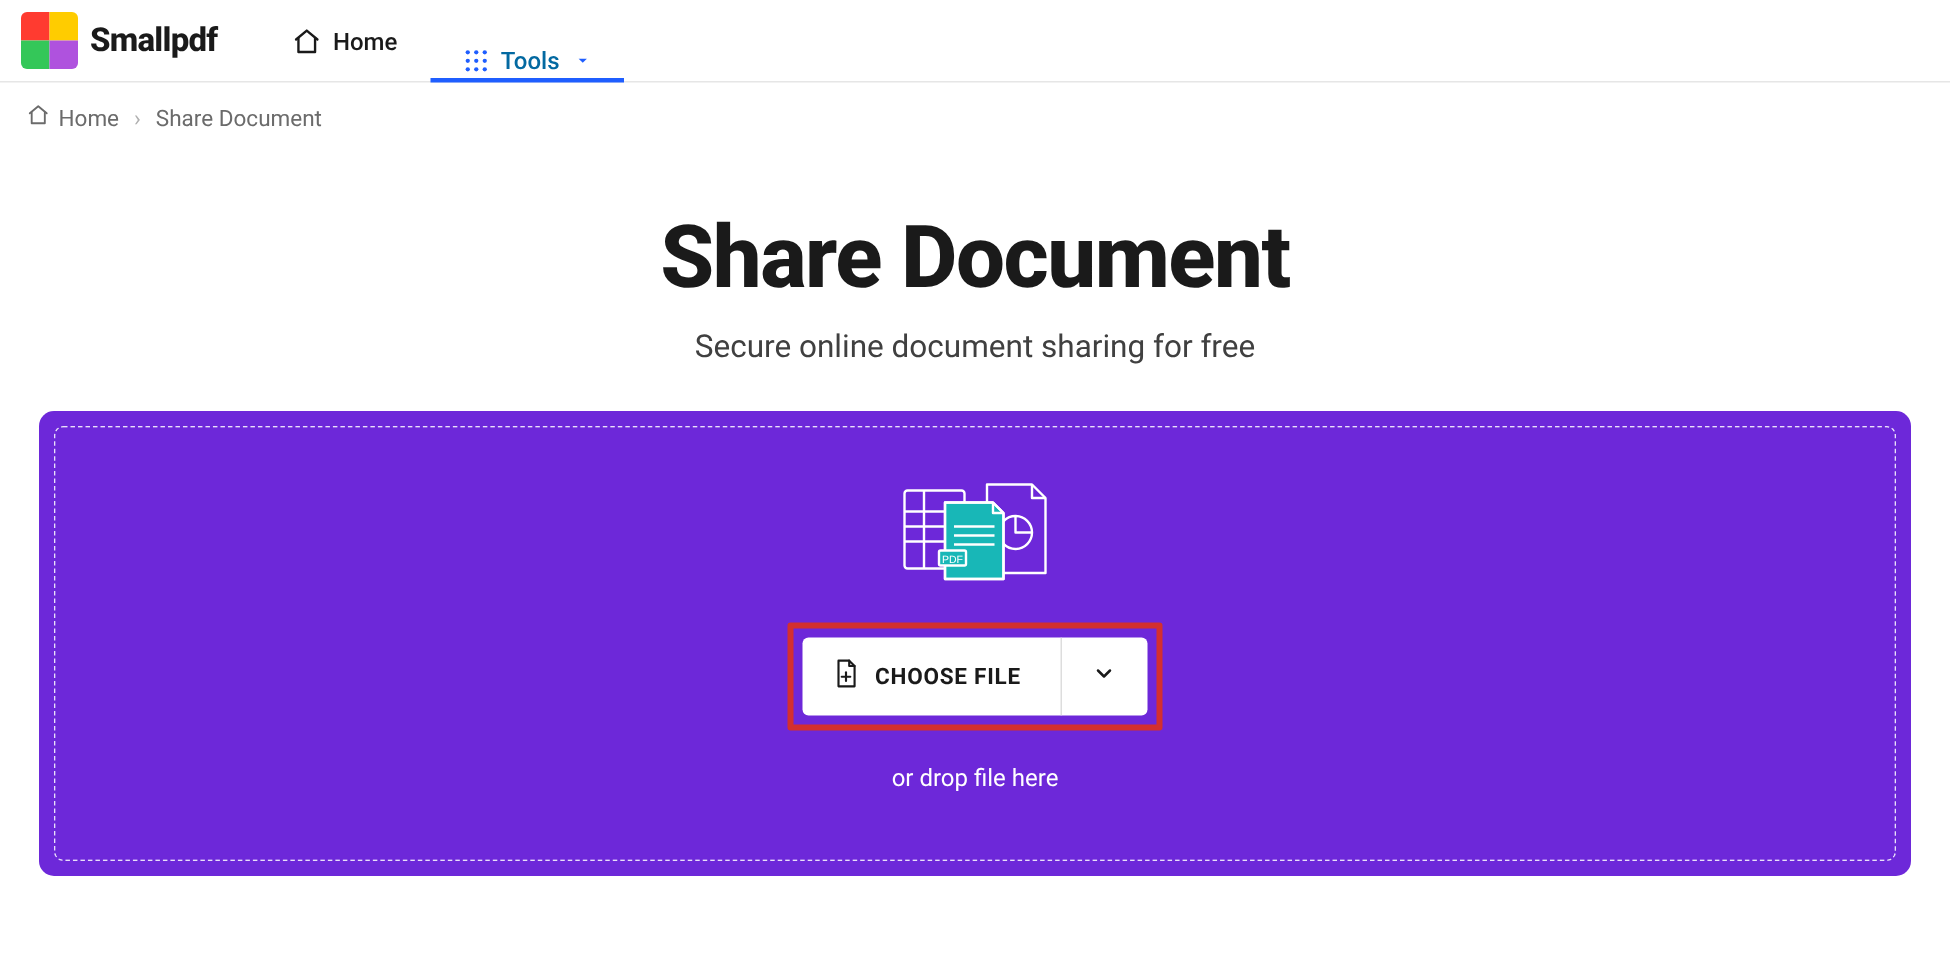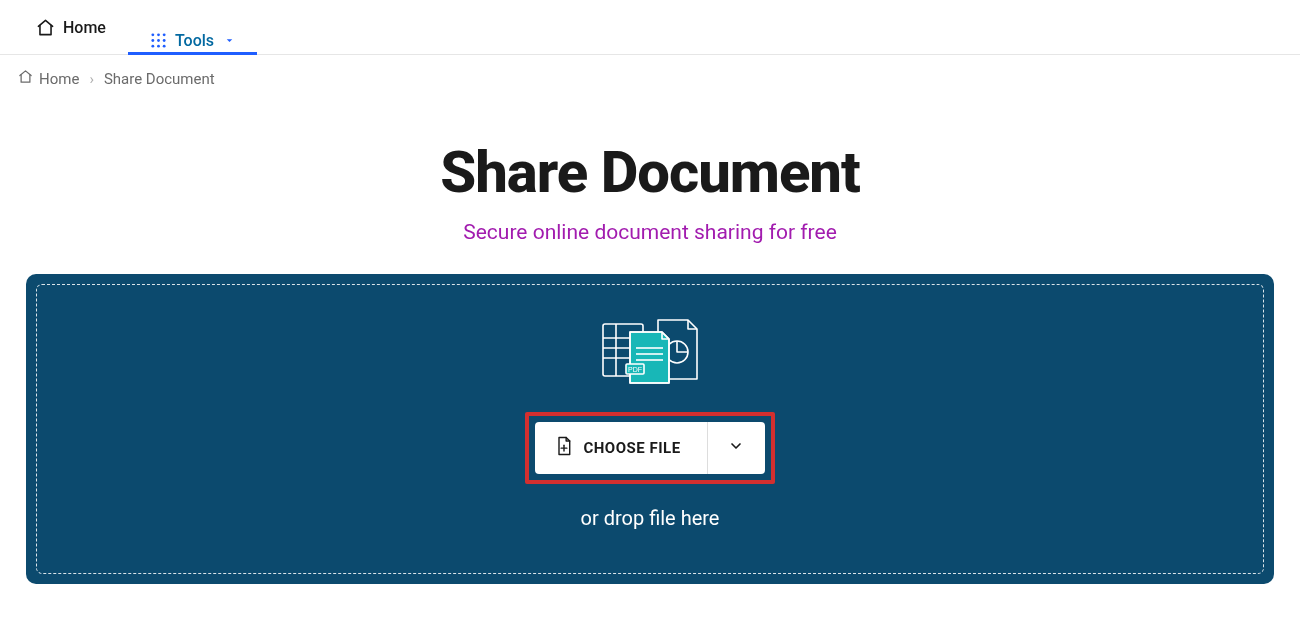--- a/index.html
+++ b/index.html
@@ -22,38 +22,47 @@
   .caret-down { margin-left: 2px; }
   
   
   .breadcrumb { display:flex; align-items:center; gap:10px; padding: 14px 18px; font-size:15px; color:#6b6b6b; }
   .breadcrumb .sep { color:#b0b0b0; }
   .breadcrumb .crumb { display:flex; align-items:center; gap:6px; cursor:pointer; }
   
   
   .hero { text-align:center; margin-top: 36px; }
   .hero h1 { font-size: 58px; font-weight: 800; letter-spacing: -1px; color:#1a1a1a; }
-  .hero p { font-size: 21px; color:#a21caf; margin-top: 14px; }
+  .hero p { font-size: 21px; color:#404040; margin-top: 14px; }
   
   
-  .drop-outer { margin: 30px 26px 0 26px; border-radius: 10px; background:#0c4a6e; padding: 10px; }
+  .drop-outer { margin: 30px 26px 0 26px; border-radius: 10px; background:#6d28d9; padding: 10px; }
   .drop-inner { border: 1.5px dashed rgba(255,255,255,0.85); border-radius: 6px; min-height: 290px; display:flex; flex-direction:column; align-items:center; justify-content:center; gap: 22px; padding: 30px 10px 40px 10px; position: relative; }
   .file-illustration { color:#fff; }
   
   .choose-wrap { border: 4px solid #d32f2f; padding: 6px; border-radius: 2px; }
   .choose-group { display:flex; background:#fff; border-radius:4px; overflow:hidden; height:52px; }
   .choose-btn { display:flex; align-items:center; gap:10px; padding: 0 26px 0 20px; font-weight:700; font-size:15px; letter-spacing:0.5px; cursor:pointer; color:#1a1a1a; }
   .choose-caret { width:58px; display:flex; align-items:center; justify-content:center; border-left:1px solid #ddd; cursor:pointer; }
   
-  .drop-hint { color:#fff; font-size:20px; }
+  .drop-hint { color:#fff; font-size:16px; }
 </style>
 </head>
 <body>
 
 <div class="topnav">
+  <div class="logo-wrap">
+    <div class="logo-square">
+      <div></div>
+        <div></div>
+        <div></div>
+        <div></div>
+    </div>
+    <span class="brand">Smallpdf</span>
+  </div>
   <div class="nav-items">
     <div class="nav-item">
       <span class="nav-icon">
         <svg width="19" height="19" viewBox="0 0 24 24" fill="none" stroke="#1a1a1a" stroke-width="2" stroke-linecap="round" stroke-linejoin="round">
             <path d="M3 10.5L12 3l9 7.5"></path>
             <path d="M5 9.5V21h14V9.5"></path>
           </svg>
       </span>
       <span>Home</span>
     </div>

